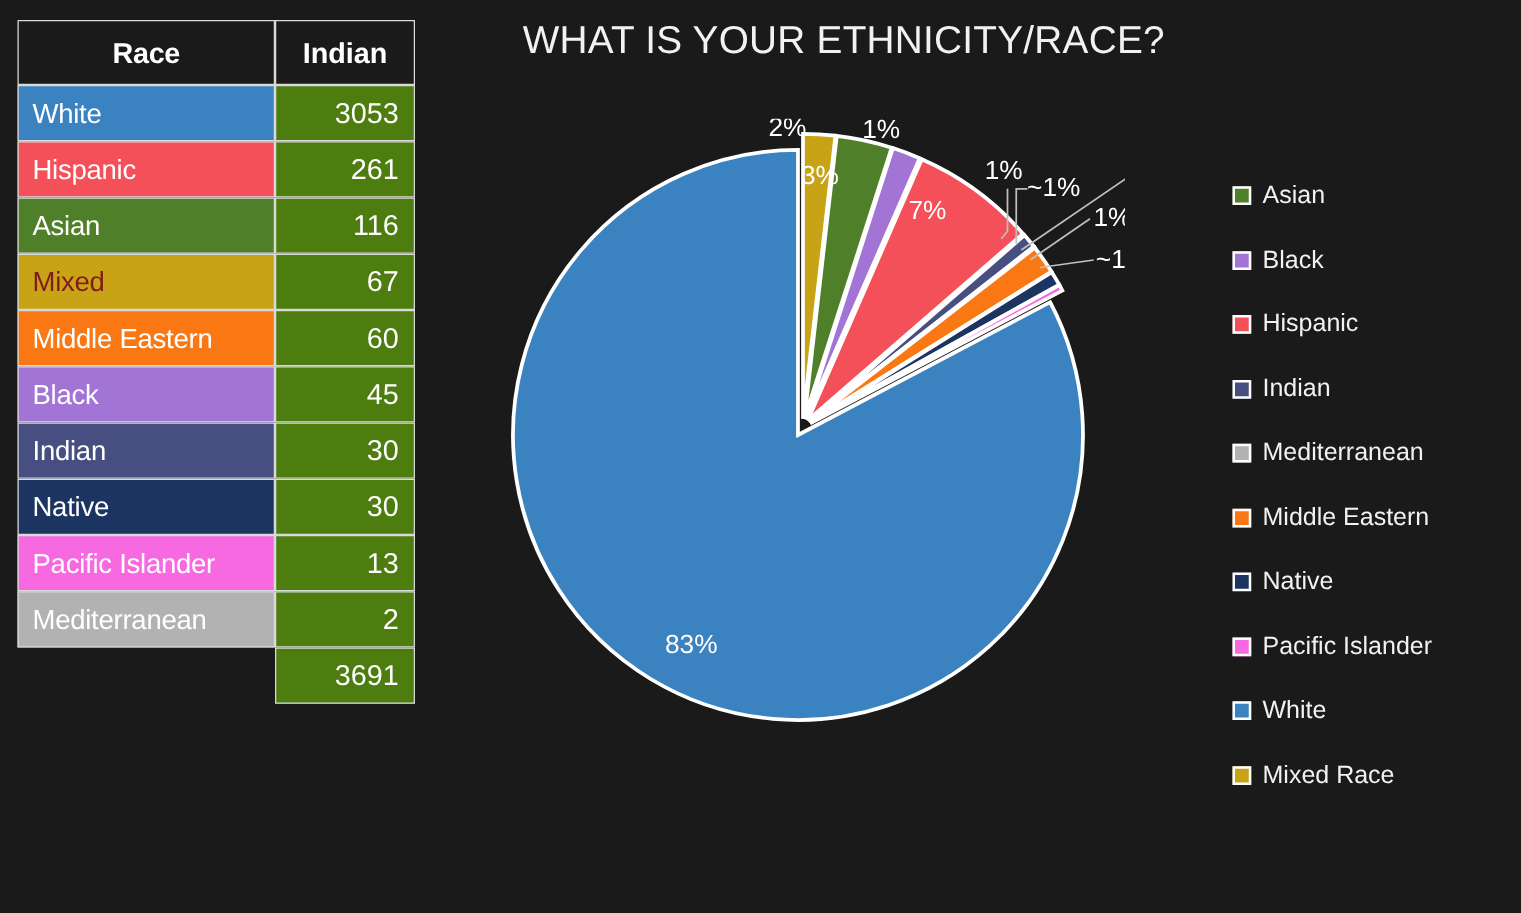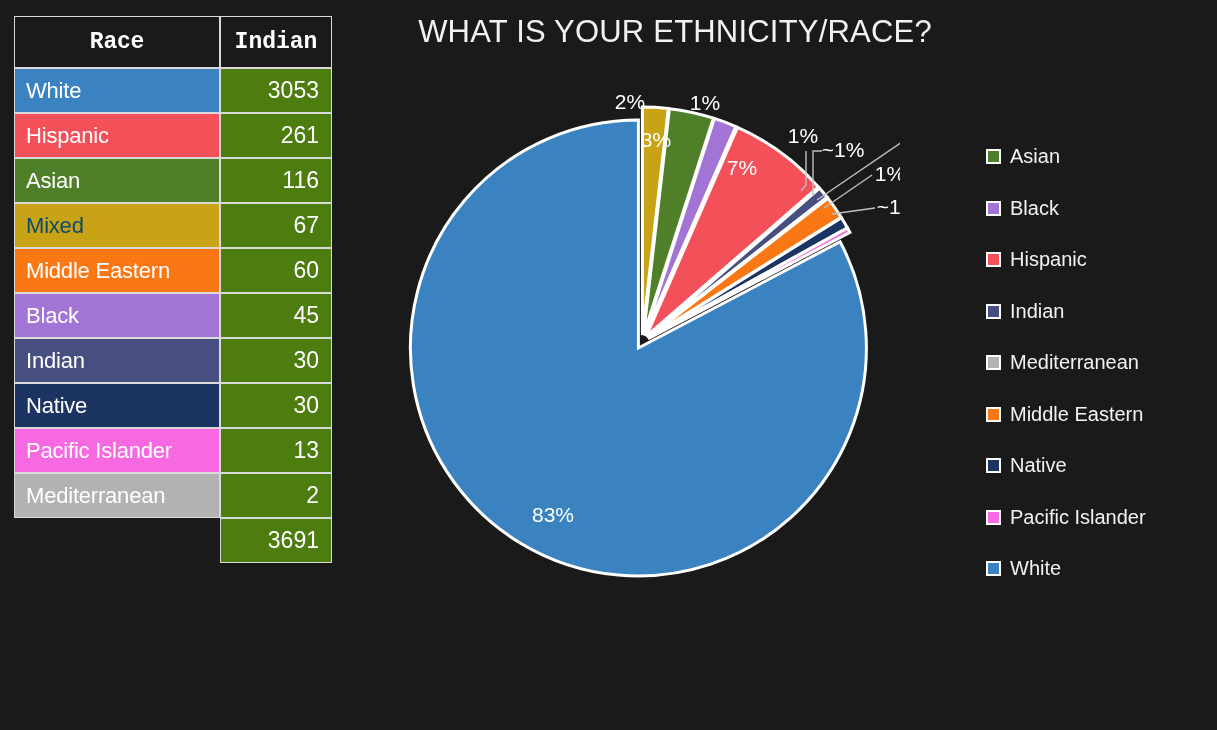--- a/index.html
+++ b/index.html
@@ -62,21 +62,20 @@
   .hdr .cell-race, .hdr .cell-count {
     background: #1a1a1a;
     justify-content: center;
     align-items: center;
     font-weight: bold;
     font-size: 23px;
     padding-left: 0;
     padding-right: 0;
     color: #ffffff;
     height: 52px;
-    font-family: Liberation Mono, monospace;
   }
   .hdr { height: 52px; }
   .total-row .cell-count {
     height: 45px;
     padding-left: 45px;
   }
 
   
   #chart-title {
     position: absolute;
@@ -157,21 +156,21 @@
       </div>
       <div class="tbl-row" style="top: 97px;">
         <div class="cell-race" style="background: rgb(244, 80, 90); color: rgb(255, 255, 255);">Hispanic</div>
         <div class="cell-count">261</div>
       </div>
       <div class="tbl-row" style="top: 142px;">
         <div class="cell-race" style="background: rgb(79, 127, 40); color: rgb(255, 255, 255);">Asian</div>
         <div class="cell-count">116</div>
       </div>
       <div class="tbl-row" style="top: 187px;">
-        <div class="cell-race" style="background: rgb(200, 163, 21); color: #0c4a6e;">Mixed</div>
+        <div class="cell-race" style="background: rgb(200, 163, 21); color: #7f1d1d;">Mixed</div>
         <div class="cell-count">67</div>
       </div>
       <div class="tbl-row" style="top: 232px;">
         <div class="cell-race" style="background: rgb(250, 120, 20); color: rgb(255, 255, 255);">Middle Eastern</div>
         <div class="cell-count">60</div>
       </div>
       <div class="tbl-row" style="top: 277px;">
         <div class="cell-race" style="background: rgb(162, 116, 214); color: rgb(255, 255, 255);">Black</div>
         <div class="cell-count">45</div>
       </div>
@@ -265,13 +264,17 @@
       <span class="legend-label">Native</span>
     </div>
     <div class="legend-item">
       <span class="legend-swatch" style="background: rgb(247, 105, 224);"></span>
       <span class="legend-label">Pacific Islander</span>
     </div>
     <div class="legend-item">
       <span class="legend-swatch" style="background: rgb(59, 131, 192);"></span>
       <span class="legend-label">White</span>
     </div>
+    <div class="legend-item">
+      <span class="legend-swatch" style="background: rgb(200, 163, 21);"></span>
+      <span class="legend-label">Mixed Race</span>
+    </div>
   </div>
 
 </body></html>

